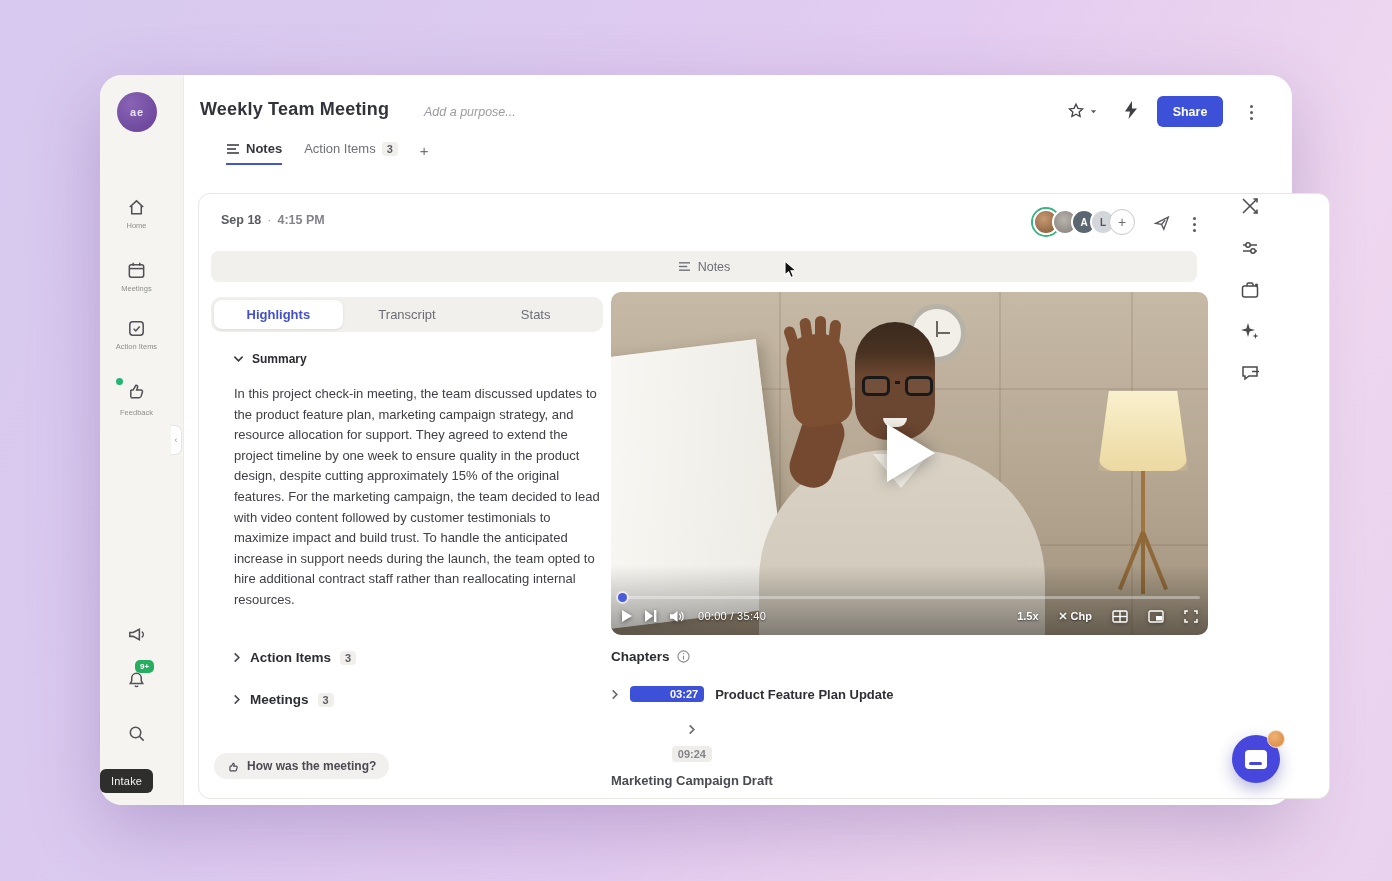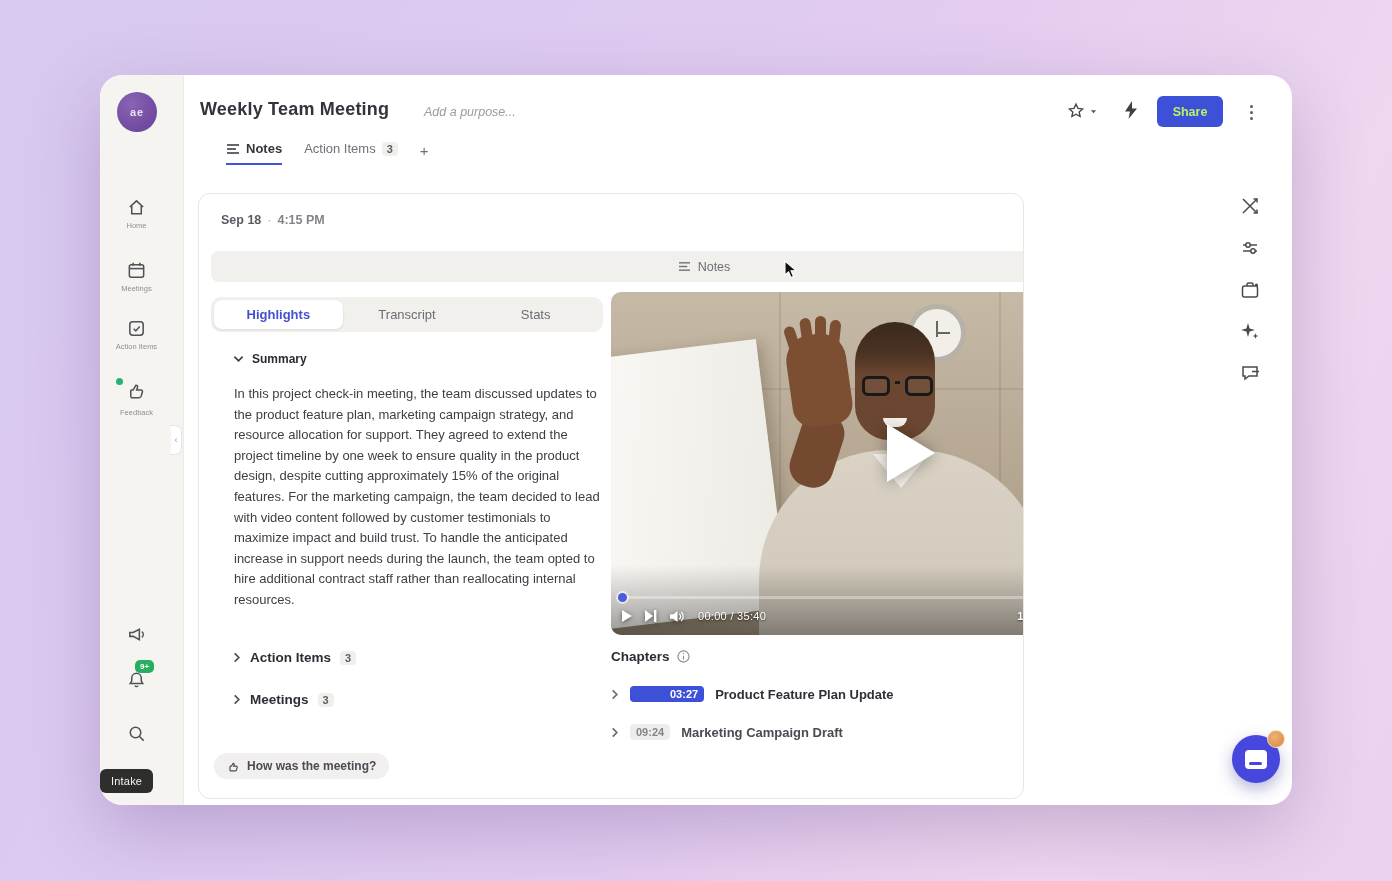--- a/index.html
+++ b/index.html
@@ -31,35 +31,35 @@
   .collapse-handle { position:absolute; left:71px; top:350px; width:11px; height:30px;
     background:#fff; border:1px solid #e6e5e1; border-left:none; border-radius:0 7px 7px 0;
     display:flex; align-items:center; justify-content:center; color:#9a9aa0; font-size:9px; cursor:pointer; }
 
   
   .title { position:absolute; left:100px; top:24px; font-size:18px; font-weight:700;
     color:#33333b; letter-spacing:.2px; }
   .purpose { position:absolute; left:324px; top:30px; font-size:12.5px; font-style:italic; color:#9b9ba1; }
   .hbtn { position:absolute; display:flex; align-items:center; gap:3px; color:#44444a; cursor:pointer; }
   .share-btn { position:absolute; left:1057px; top:21px; width:66px; height:31px;
-    background:#3c50d8; color:#bef264; border:none; border-radius:6px;
+    background:#3c50d8; color:#ffffff; border:none; border-radius:6px;
     font-size:12.5px; font-weight:600; font-family:inherit; cursor:pointer; }
   .kebab { display:flex; flex-direction:column; gap:3px; cursor:pointer; padding:4px; }
   .kebab i { width:3px; height:3px; border-radius:50%; background:#5b5b62; }
 
   .tabrow { position:absolute; left:126px; top:66px; display:flex; align-items:flex-start; gap:22px; }
   .tab { display:flex; align-items:center; gap:6px; font-size:13px; cursor:pointer; padding-bottom:7px; }
   .tab.active { color:#35353d; font-weight:700; border-bottom:2.5px solid #4255d4; }
   .tab.inactive { color:#6f6f78; }
   .cntbadge { background:#f0efec; border-radius:4px; font-size:11px; color:#5d5d64;
     padding:1px 5px; font-weight:600; }
   .plus-tab { color:#6f6f78; font-size:15px; cursor:pointer; padding-top:1px; }
 
   
-  .card { position:absolute; left:98px; top:118px; width:826px; height:606px;
+  .card { position:absolute; left:98px; top:118px; width:1132px; height:606px;
     background:#fff; border:1px solid #e8e7e4; border-radius:12px; overflow:hidden; }
   .meta { position:absolute; left:22px; top:19px; display:flex; gap:6px; align-items:center;
     font-size:12.5px; }
   .meta .d { color:#5a5a62; font-weight:700; }
   .meta .s { color:#a6a6ac; }
   .meta .t { color:#83838b; font-weight:600; }
 
   .avstack { position:absolute; left:834px; top:15px; display:flex; }
   .av { width:26px; height:26px; border-radius:50%; border:2px solid #fff; margin-left:-7px;
     display:flex; align-items:center; justify-content:center; font-size:10px; font-weight:700; cursor:pointer; }
@@ -443,21 +443,21 @@
           <circle cx="7" cy="3.9" r=".8" fill="#8a8a90" stroke="none"></circle>
         </svg>
     </div>
     <div class="chrow" style="top:492px;">
       <svg width="8" height="11" viewBox="0 0 8 12" fill="none" stroke="#6b6b72" stroke-width="1.8">
           <path d="M1.5 1.5 L6 6 L1.5 10.5"></path>
         </svg>
       <span class="chtime active">03:27</span>
       <span class="chtitle">Product Feature Plan Update</span>
     </div>
-    <div class="chrow" style="top:530px;">
+    <div class="chrow" style="top:530px;flex-direction:column;">
       <svg width="8" height="11" viewBox="0 0 8 12" fill="none" stroke="#6b6b72" stroke-width="1.8">
           <path d="M1.5 1.5 L6 6 L1.5 10.5"></path>
         </svg>
       <span class="chtime idle">09:24</span>
       <span class="chtitle idle">Marketing Campaign Draft</span>
     </div>
   </div>
 
   <div class="rrail-btn" style="top:121px;">
     <svg width="20" height="20" viewBox="0 0 20 20" fill="none" stroke="#4a4a4e" stroke-width="1.5">

